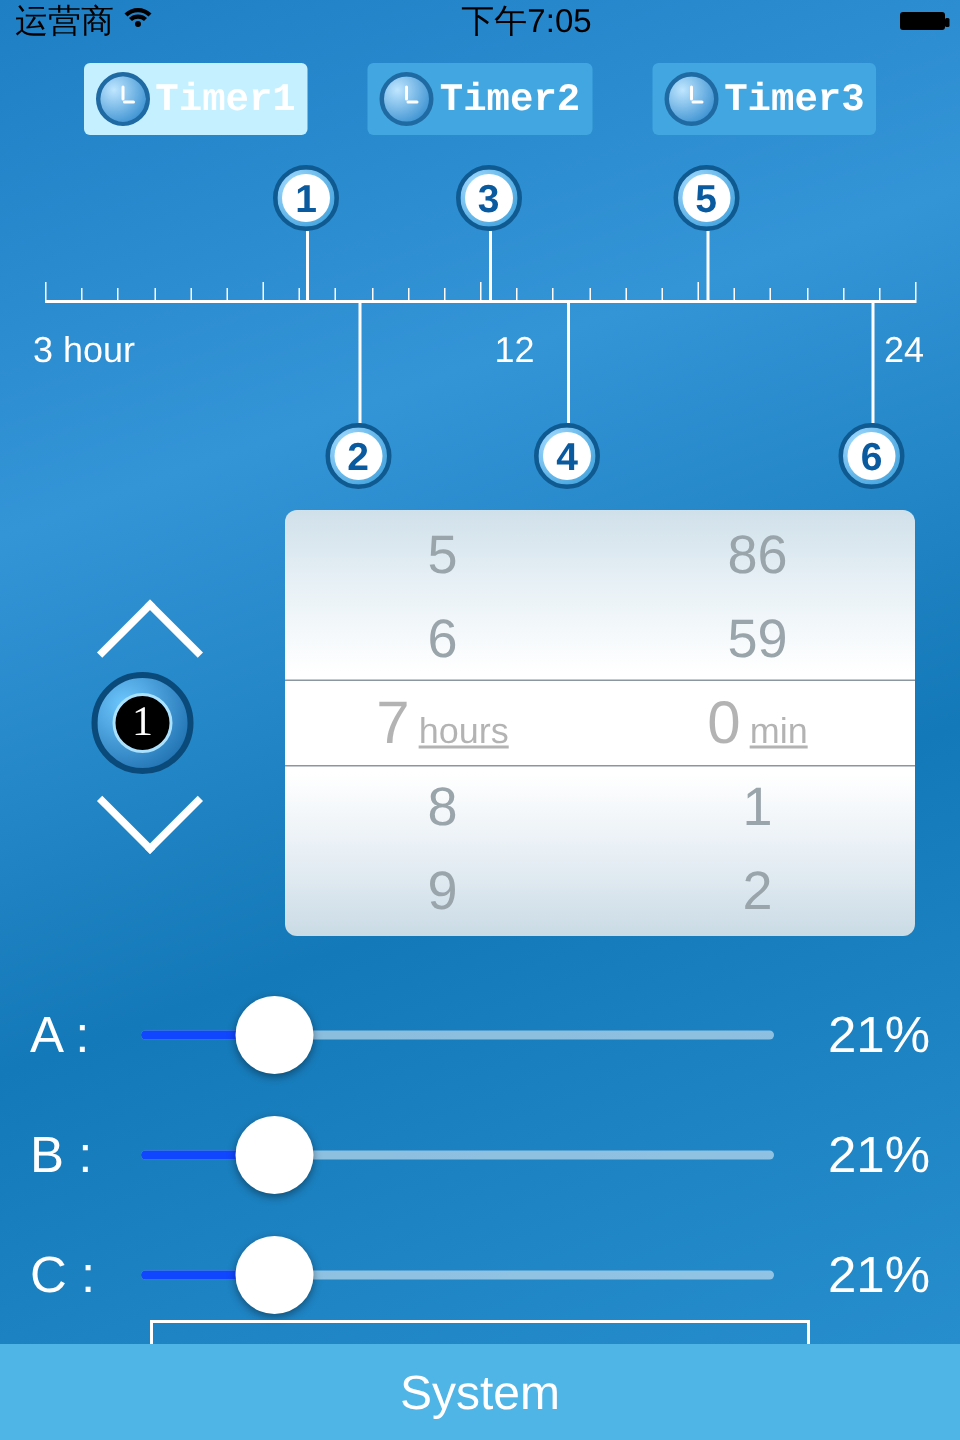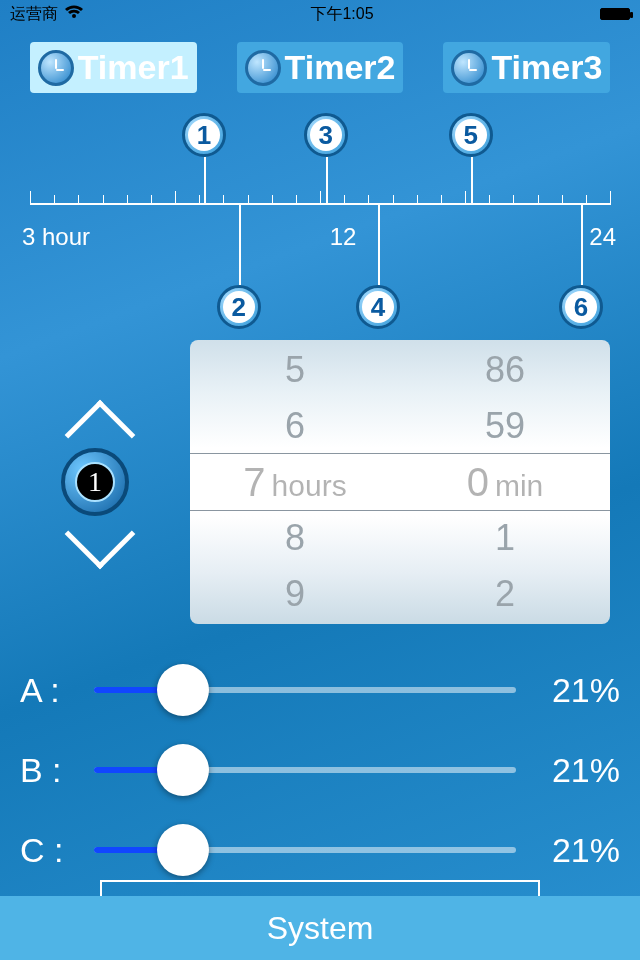--- a/index.html
+++ b/index.html
@@ -13,21 +13,21 @@
     position: relative;
   }
   
   .status-bar {
     height: 28px;
     display: flex;
     align-items: center;
     justify-content: space-between;
     padding: 0 10px;
     color: #000;
-    font-size: 16px;
+    font-size: 22px;
     font-weight: 500;
   }
   .status-left { display:flex; align-items:center; gap:6px;}
   .wifi { font-size:18px; }
   .battery {
     width: 30px; height: 12px; border: 1.5px solid #000; border-radius: 2px; position: relative;
     background:#000;
   }
   .battery::after { content:""; position:absolute; right:-4px; top:3px; width:3px; height:6px; background:#000; border-radius:1px;}
   
@@ -36,25 +36,26 @@
     gap: 40px;
     justify-content: center;
     margin-top: 14px;
   }
   .timer-tab {
     display:flex;
     align-items:center;
     gap:4px;
     padding: 6px 8px;
     border-radius:4px;
-    font-size:34px;
+    font-size:26px;
     font-weight:600;
     color:#fff;
     background:#42a7e0;
     cursor:pointer;
+    font-family:Liberation Mono, monospace;
   }
   .timer-tab.selected {
     background:#c4f0ff;
     color:#fff;
   }
   .clock-icon {
     width:36px; height:36px; border-radius:50%;
     background: radial-gradient(circle at 30% 30%, #bfe6ff, #2080c8);
     border:3px solid #1f6aa3;
     display:flex; align-items:center; justify-content:center;
@@ -155,21 +156,21 @@
     overflow:hidden;
   }
   .picker-col{
     position:absolute; top:0; bottom:0;
     display:flex; flex-direction:column; align-items:center; justify-content:center;
   }
   .picker-col.hours{ left:0; width:50%; }
   .picker-col.mins{ right:0; width:50%; }
   .picker-item{ height:56px; line-height:56px; font-size:36px; color:#9aa4ab;}
   .picker-item.sel{ color:#000; font-size:40px;}
-  .picker-unit{ font-size:30px; color:#000; margin-left:6px;}
+  .picker-unit{ font-size:24px; color:#000; margin-left:6px;text-decoration:underline;}
   .picker-band{
     position:absolute; left:0; right:0; top:50%; transform:translateY(-50%);
     height:58px; border-top:1px solid #8a96a0; border-bottom:1px solid #8a96a0;
     background:rgba(255,255,255,0.7);
     pointer-events:none;
   }
   
   .sliders{
     position:absolute;
     top:650px; left:20px; right:20px;
@@ -217,21 +218,21 @@
 
 <div class="status-bar">
   <div class="status-left">
     <span>运营商</span>
     <span class="wifi">
       <svg width="20" height="16" viewBox="0 0 20 16">
           <path d="M10 14a2 2 0 100-4 2 2 0 000 4zM4 8a9 9 0 0112 0l-2 2a6 6 0 00-8 0L4 8zM1 5a13 13 0 0118 0l-2 2a10 10 0 00-14 0L1 5z" fill="#000"></path>
         </svg>
     </span>
   </div>
-  <span>下午1:05</span>
+  <span>下午7:05</span>
   <div class="battery"></div>
 </div>
 
 <div class="timer-tabs">
   <div class="timer-tab selected">
     <span class="clock-icon"></span>
     <span>Timer1</span>
   </div>
   <div class="timer-tab">
     <span class="clock-icon"></span>

